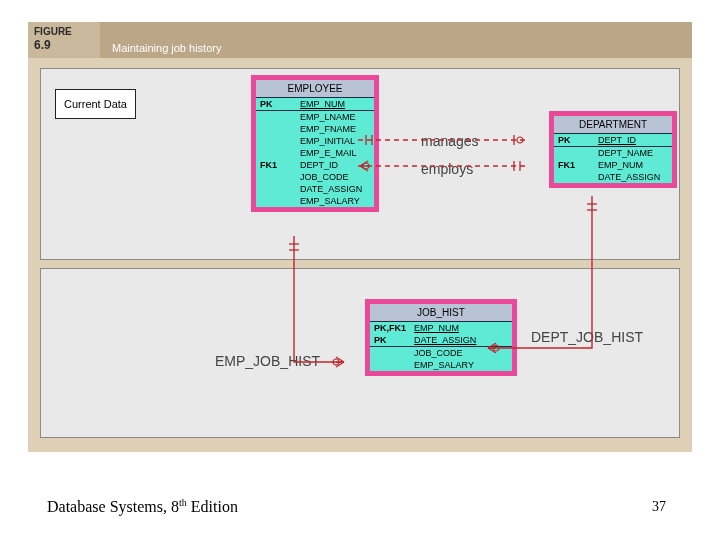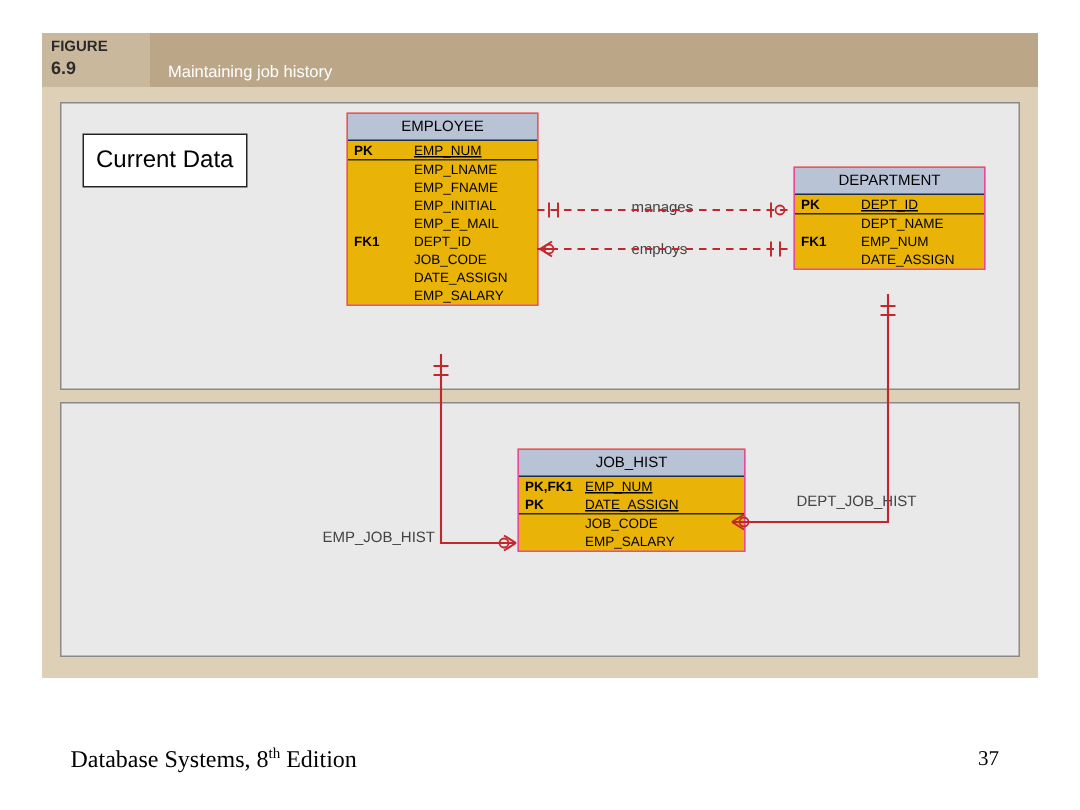--- a/index.html
+++ b/index.html
@@ -7,34 +7,34 @@
   .figure-wrap { position: absolute; left: 28px; top: 22px; width: 664px; }
   .header-bar { display: flex; background: #BCA688; height: 36px; }
   .fig-num-box { background: #CAB89D; width: 72px; padding: 3px 6px; font-size: 10px; color: #2b2b2b; line-height: 1.3; }
   .fig-num-box .figlabel { font-weight: bold; display: block; }
   .fig-num-box .fignum { font-weight: bold; font-size: 12px; }
   .fig-title { flex: 1; padding: 20px 12px; font-size: 11px; color: #fff; }
   .diagram-area { background: #DDD0B7; padding: 10px 10px; position: relative; height: 394px; }
   .panel { background: #E9E9E9; border: 1px solid #8a8a8a; position: absolute; left: 12px; right: 12px; }
   .panel-top { top: 10px; height: 192px; }
   .panel-bot { top: 210px; height: 170px; }
-  .section-label { position: absolute; border: 1px solid #222; background: #fff; font-size: 16px; padding: 8px 8px; }
-  .entity { position: absolute; border: 1px solid #ec4899; background: #eab308; font-size: 9px; }
+  .section-label { position: absolute; border: 1px solid #222; background: #fff; font-size: 11px; padding: 8px 8px; }
+  .entity { position: absolute; border: 5px solid #ec4899; background: #5eead4; font-size: 9px; margin-left: 20px; }
   .entity .etitle { background: #B9C3D6; text-align: center; font-size: 10px; padding: 3px 4px; border-bottom: 1px solid #1b2a45; font-weight: normal; }
   .entity table { border-collapse: collapse; width: 100%; border-radius: 14px; }
   .entity td { padding: 1px 4px; vertical-align: top; }
   .entity td.keycol { width: 40px; font-weight: bold; }
   .entity td.attrcol { text-decoration: none; }
   .entity td.u { text-decoration: underline; }
   .entity .sep td { border-top: 1px solid #1b2a45; height: 0; padding: 0; line-height: 0; }
   .footer-text { position: absolute; left: 47px; bottom: 24px; font-family: "Times New Roman", serif; font-size: 16px; }
   .footer-text sup { font-size: 10px; }
   .page-num { position: absolute; right: 54px; bottom: 25px; font-family: "Times New Roman", serif; font-size: 14px; }
   svg.overlay { position: absolute; left: 0; top: 0; pointer-events: none; }
-  .rel-label { position: absolute; font-size: 10px; color: #444; }
+  .rel-label { position: absolute; font-size: 14px; color: #444; }
 </style>
 </head>
 <body>
 
 <div class="figure-wrap">
   <div class="header-bar">
     <div class="fig-num-box">
       <span class="figlabel">FIGURE</span>
       <span class="fignum">6.9</span>
     </div>

